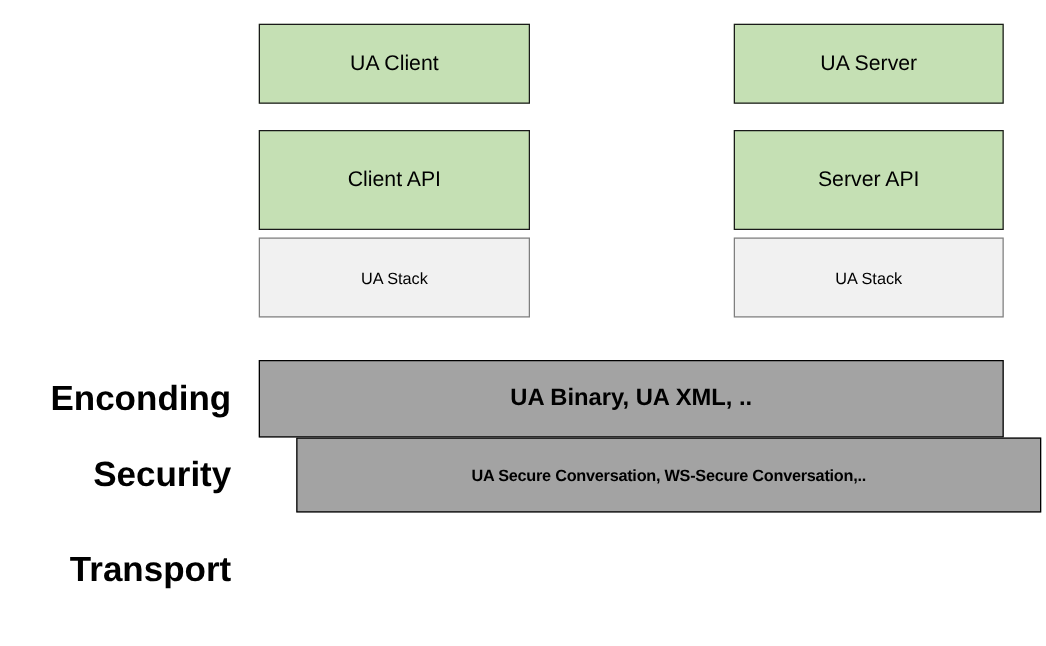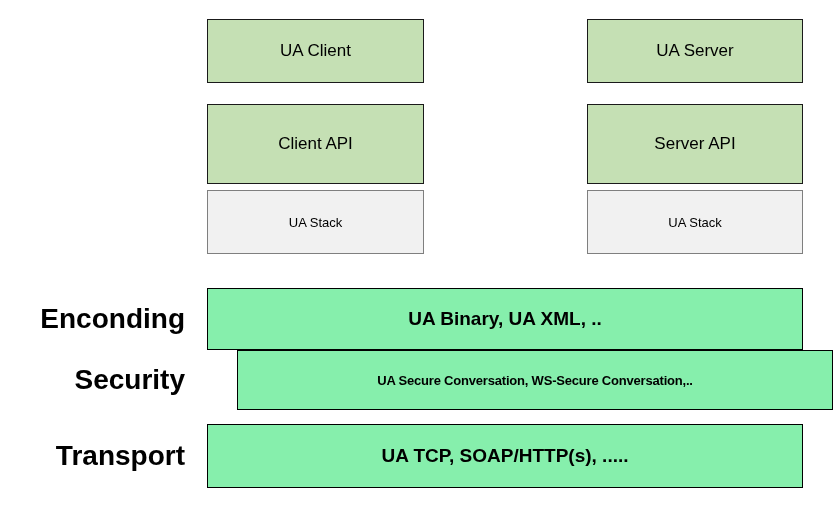--- a/index.html
+++ b/index.html
@@ -34,21 +34,21 @@
     color: #000000;
   }
   .box-gray {
     background: #f1f1f1;
     border: 1.5px solid #7f7f7f;
     font-size: 13px;
     font-weight: 400;
     color: #000000;
   }
   .box-wide {
-    background: #86efac;
+    background: #a3a3a3;
     border: 1.5px solid #000000;
     font-size: 19px;
     font-weight: bold;
     color: #000000;
   }
   .box-wide.tight {
     font-size: 13px;
     letter-spacing: -0.2px;
     margin-left: 30px;
   }
@@ -100,15 +100,14 @@
   <div class="row-label label-slot r4">Enconding</div>
 
   <div class="box box-wide col-full r4">UA Binary, UA XML, ..</div>
 
   <div class="row-label label-slot r5">Security</div>
 
   <div class="box box-wide tight col-full r5">UA Secure Conversation, WS-Secure Conversation,..</div>
 
   <div class="row-label label-slot r6">Transport</div>
 
-  <div class="box box-wide col-full r6">UA TCP, SOAP/HTTP(s), .....</div>
 
 </div>
 
 </body></html>

